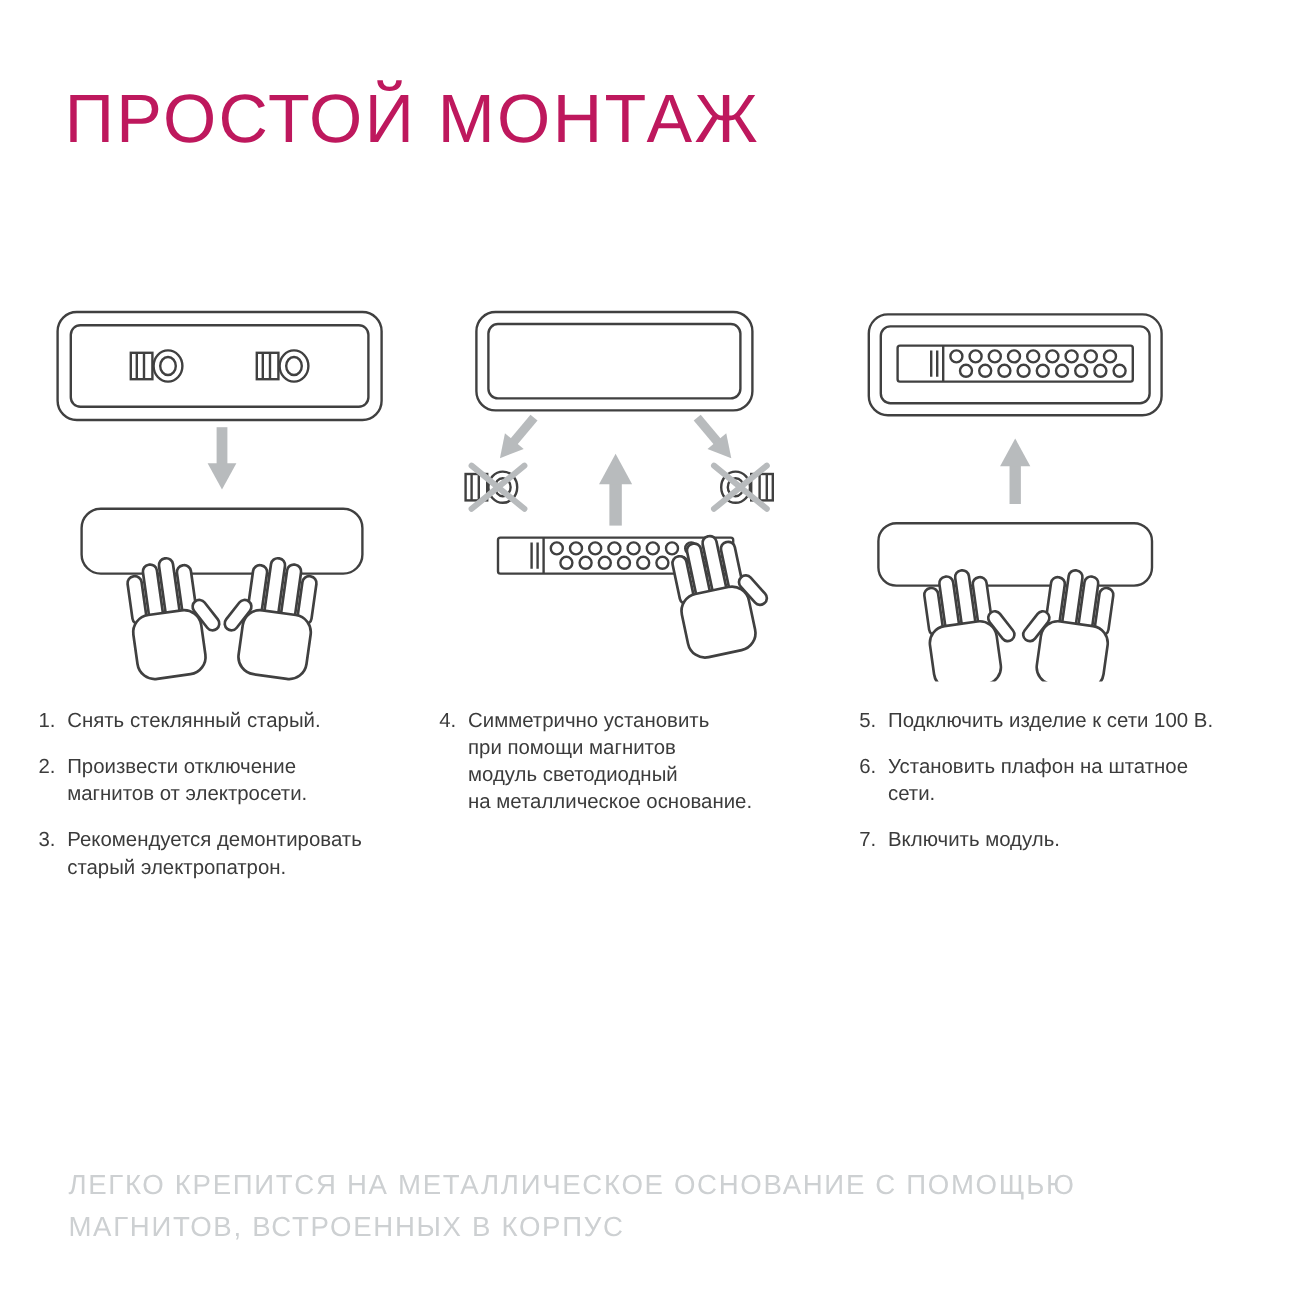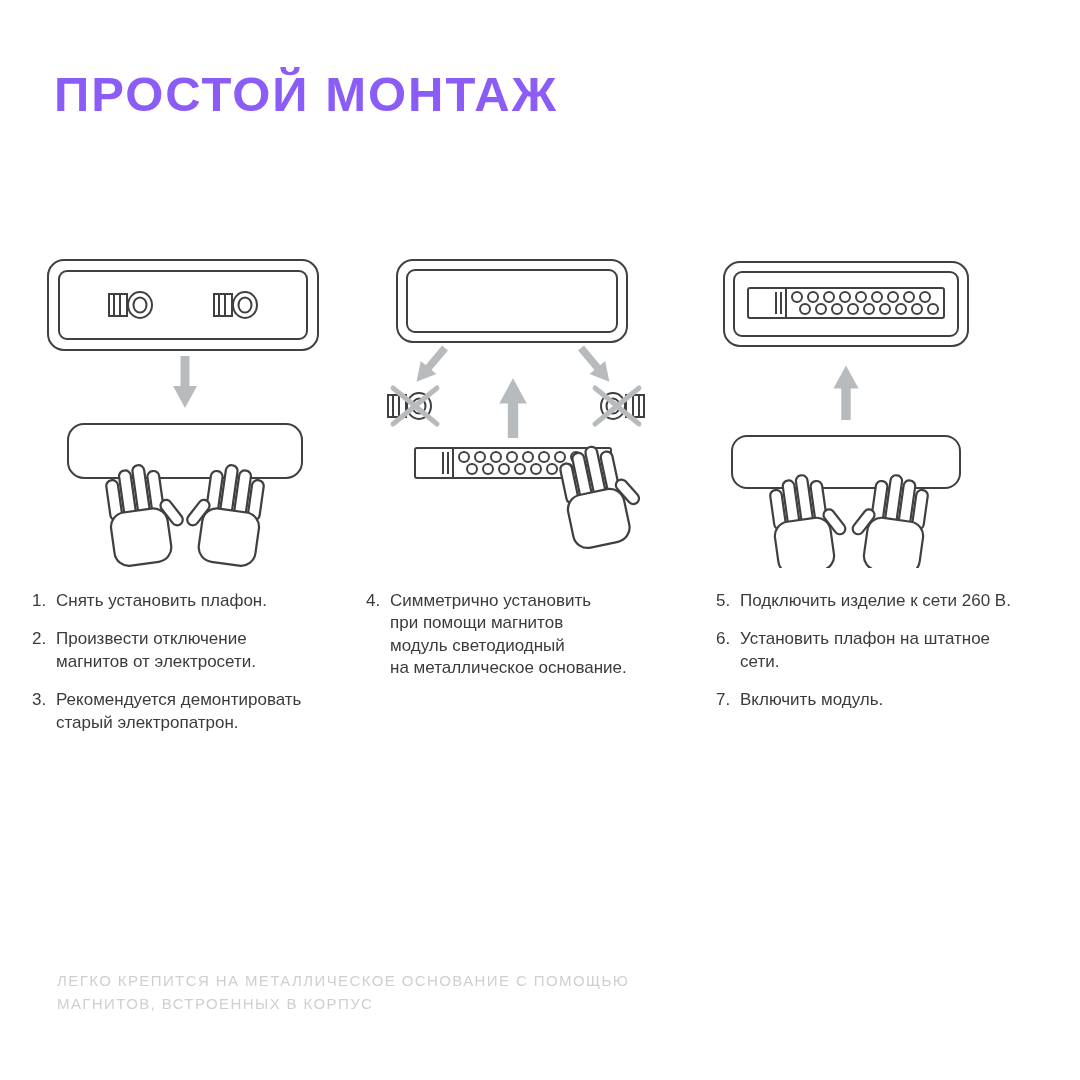--- a/index.html
+++ b/index.html
@@ -2,36 +2,36 @@
 <html><head>
 <meta charset="utf-8">
 <style>
   html,body{margin:0;padding:0;}
   body{
     width:1080px;height:1080px;position:relative;background:#ffffff;
     font-family:"Liberation Sans", sans-serif;overflow:hidden;
   }
   .title{
     position:absolute;left:54px;top:66px;margin:0;
-    font-size:49px;font-weight:700;letter-spacing:2px;color:#8b5cf6;
+    font-size:57px;font-weight:400;letter-spacing:2px;color:#be185d;
   }
   .illus{position:absolute;top:256px;}
   .illus1{left:40px;}
   .illus2{left:385px;}
   .illus3{left:712px;}
   .ilist{position:absolute;top:590px;font-size:17px;color:#3b3b3b;line-height:1.32;}
   .list-left{left:32px;width:330px;}
   .list-mid{left:366px;width:300px;}
   .list-right{left:716px;width:350px;}
   .item{display:flex;margin-bottom:16px;}
   .num{width:24px;flex:none;}
   .txt{white-space:pre-line;}
   .footer-note{
     position:absolute;left:57px;top:970px;
-    font-size:15px;letter-spacing:1.4px;line-height:1.5;
+    font-size:23px;letter-spacing:1.4px;line-height:1.5;
     color:#cdd0d2;white-space:pre-line;
   }
   .hiddefs{position:absolute;width:0;height:0;}
 </style>
 </head>
 <body>
 
 <h1 class="title">ПРОСТОЙ МОНТАЖ</h1>
 
 <svg class="hiddefs" aria-hidden="true">
@@ -155,21 +155,21 @@
   <g stroke="#404040" stroke-width="2" fill="#ffffff">
     <rect x="20" y="180" width="228" height="52" rx="15"></rect>
   </g>
   <use href="#hand" transform="translate(56 224) rotate(-8) scale(1.1)"></use>
   <use href="#hand" transform="translate(218 224) scale(-1,1) rotate(-8) scale(1.1)"></use>
 </svg>
 
 <div class="ilist list-left">
   <div class="item">
     <span class="num">1.</span>
-    <span class="txt">Снять установить плафон.</span>
+    <span class="txt">Снять стеклянный старый.</span>
   </div>
   <div class="item">
     <span class="num">2.</span>
     <span class="txt">Произвести отключение
 магнитов от электросети.</span>
   </div>
   <div class="item">
     <span class="num">3.</span>
     <span class="txt">Рекомендуется демонтировать
 старый электропатрон.</span>
@@ -182,21 +182,21 @@
     <span class="txt">Симметрично установить
 при помощи магнитов
 модуль светодиодный
 на металлическое основание.</span>
   </div>
 </div>
 
 <div class="ilist list-right">
   <div class="item">
     <span class="num">5.</span>
-    <span class="txt">Подключить изделие к сети 260 В.</span>
+    <span class="txt">Подключить изделие к сети 100 В.</span>
   </div>
   <div class="item">
     <span class="num">6.</span>
     <span class="txt">Установить  плафон на штатное
 сети.</span>
   </div>
   <div class="item">
     <span class="num">7.</span>
     <span class="txt">Включить модуль.</span>
   </div>

